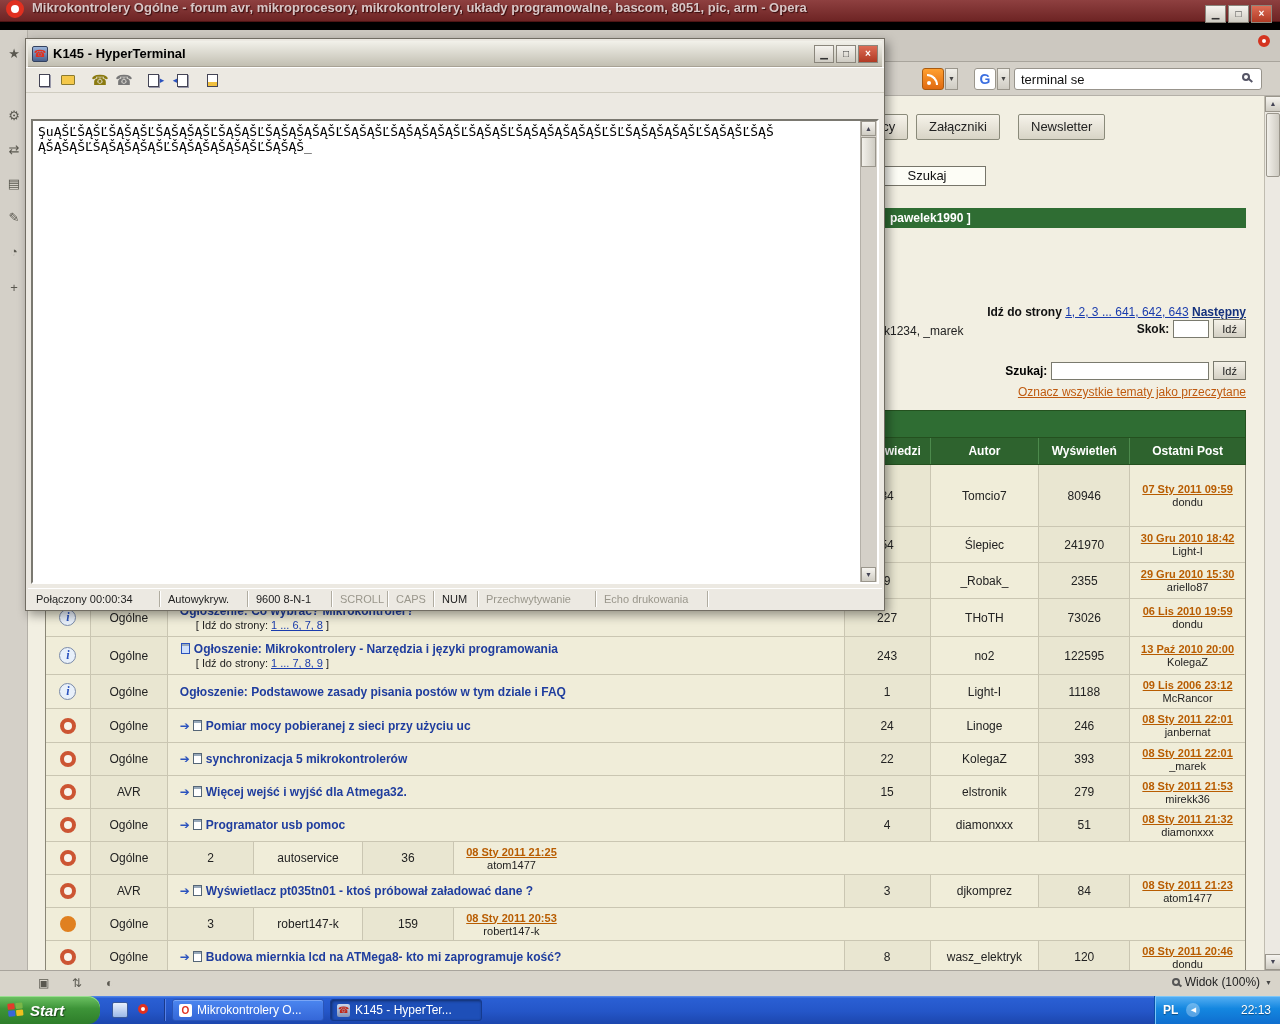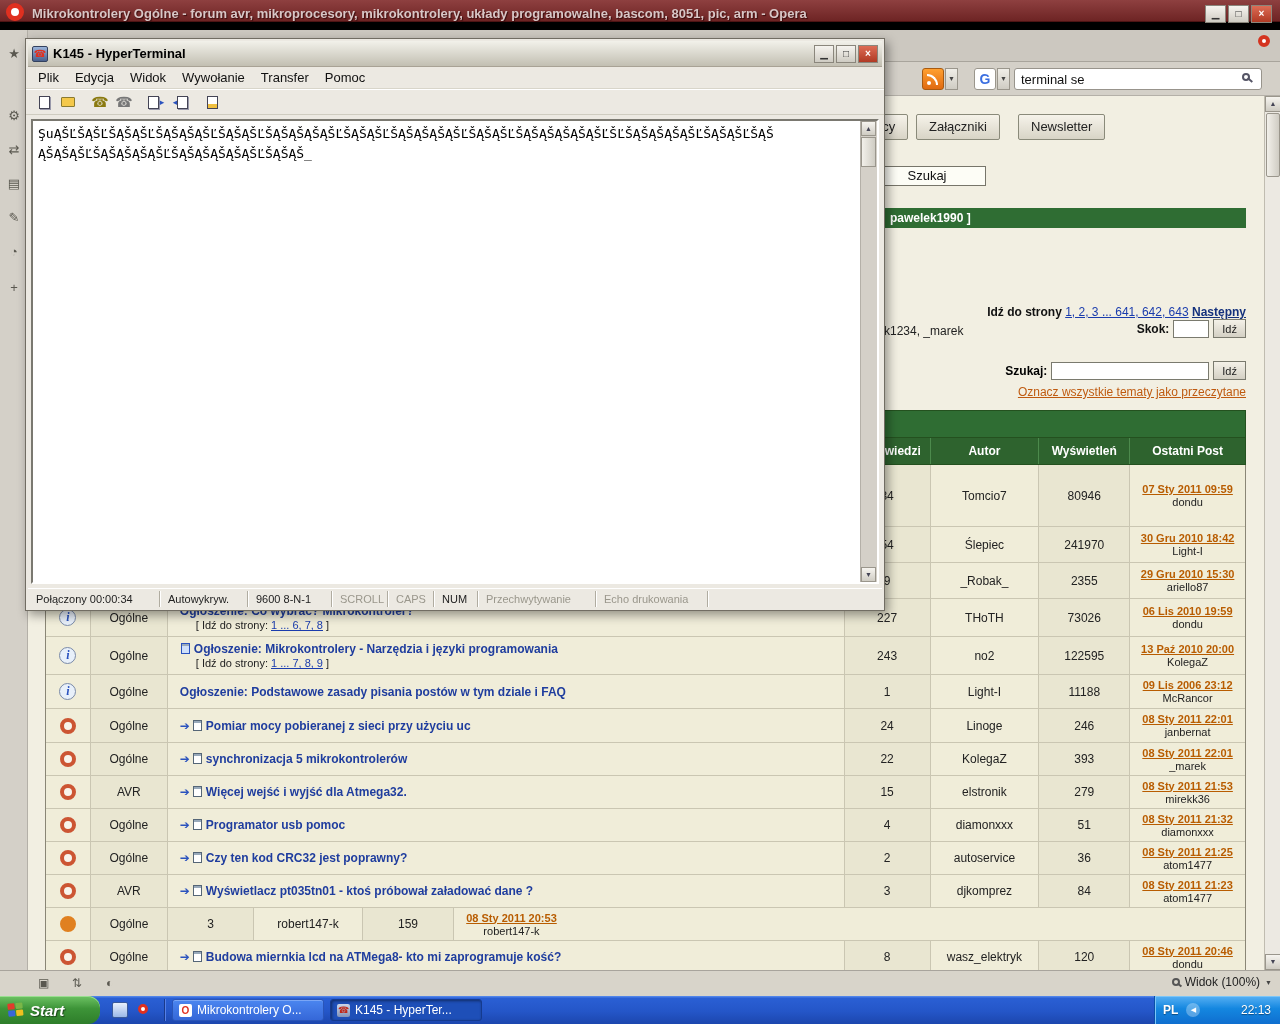--- a/index.html
+++ b/index.html
@@ -1,19 +1,19 @@
 <!DOCTYPE html>
 <html><head>
 <meta charset="utf-8">
 <style>
 *{margin:0;padding:0;box-sizing:border-box}
 html,body{width:1280px;height:1024px;overflow:hidden;font-family:"Liberation Sans",sans-serif;background:#000}
 
 
-.op-titlebar{position:absolute;left:0;top:0;width:1280px;height:22px;background:linear-gradient(#8e4040,#6e2424);border-bottom:1px solid #4e1414;display:flex;align-items:flex-end}
+.op-titlebar{position:absolute;left:0;top:0;width:1280px;height:22px;background:linear-gradient(#8e4040,#6e2424);border-bottom:1px solid #4e1414;display:flex;align-items:flex-start}
 .op-logo{width:18px;height:18px;border:5px solid #e03020;border-radius:50%;background:#fff;margin:0 8px 0 6px}
 .op-title{color:#d8c6c6;font-weight:bold;font-size:13px;text-shadow:1px 1px 1px #3a0e0e;white-space:nowrap}
 .op-winbtns{position:absolute;right:8px;top:5px;display:flex;gap:2px}
 .wbtn{width:21px;height:18px;border:1px solid #8a867c;background:linear-gradient(#f6f4ef,#cfccc3);font-size:10px;line-height:16px;text-align:center;color:#333}
 .wbtn.close{background:linear-gradient(#dd6c55,#b03a24);color:#fff;font-weight:bold}
 .op-tabbar{position:absolute;left:28px;top:30px;width:1252px;height:32px;background:#ccc8c0;border-bottom:1px solid #a8a49c}
 .op-throbber{position:absolute;right:10px;top:5px;width:12px;height:12px;border:4px solid #d43420;border-radius:50%;background:#fff}
 .op-addressbar{position:absolute;left:28px;top:62px;width:1252px;height:34px;background:#d4d0c8;border-bottom:1px solid #b4b0a8}
 .rss-btn{left:894px;width:22px;background:linear-gradient(#ffa030,#e06a10);border:1px solid #a85a10;border-radius:3px;position:absolute;top:6px;height:22px}
 .rss-btn::before{content:"";position:absolute;left:4px;bottom:4px;width:4px;height:4px;background:#fff;border-radius:50%}
@@ -87,21 +87,21 @@
 .ht-toolbar{height:26px;display:flex;align-items:center;padding-left:6px;border-top:1px solid #fff;border-bottom:1px solid #cfccc0}
 .ti{width:24px;height:22px;display:flex;align-items:center;justify-content:center}
 .ti.gap{margin-left:8px}
 .mi-page{width:11px;height:13px;background:#fff;border:1px solid #445;box-shadow:1px 1px 0 #99a}
 .mi-folder{width:14px;height:10px;background:#f4c84a;border:1px solid #8a7a30;border-radius:1px}
 .mi-phone{font-size:14px;color:#8a7a10;line-height:14px}
 .mi-phone.dis{color:#777}
 .mi-arrow{font-size:9px;color:#2a52be;margin-left:1px}
 .mi-props{width:11px;height:13px;background:linear-gradient(#fff 60%,#f0c040 60%);border:1px solid #445}
 .ht-termwrap{position:absolute;left:5px;right:5px;top:80px;bottom:26px;border:2px solid;border-color:#7a7870 #fff #fff #7a7870;background:#fff}
-.ht-termtext{position:absolute;left:0;top:0;right:17px;bottom:0;padding:3px 5px;font-family:"DejaVu Sans Mono","Liberation Mono",monospace;font-size:13px;line-height:20px;color:#000;white-space:pre;overflow:hidden}
+.ht-termtext{position:absolute;left:0;top:0;right:17px;bottom:0;padding:3px 5px;font-family:"DejaVu Sans Mono","Liberation Mono",monospace;font-size:13px;line-height:15px;color:#000;white-space:pre;overflow:hidden}
 .ht-scroll{position:absolute;right:0;top:0;bottom:0;width:17px;background:#d4d0c8;border-left:1px solid #b4b0a8}
 .ht-scroll .sc-btn{width:15px;height:15px;left:0}
 .ht-thumb{position:absolute;left:0;top:16px;width:15px;height:30px;background:linear-gradient(90deg,#f2f0ea,#cfccc3);border:1px solid #9a968c}
 .ht-statusbar{position:absolute;left:2px;right:2px;bottom:2px;height:20px;background:#ece9e2;border-top:1px solid #fff;display:flex;align-items:center}
 .ht-status-panel{height:16px;font-size:11px;color:#222;display:flex;align-items:center;padding:0 8px;border-right:1px solid #b0aca0;box-shadow:1px 0 0 #fff}
 .ht-status-panel.inactive{color:#9a978c}
 .ht-status-panel:nth-child(1){width:132px}
 .ht-status-panel:nth-child(2){width:88px}
 .ht-status-panel:nth-child(3){width:84px}
 .ht-status-panel:nth-child(4){width:56px}
@@ -434,23 +434,20 @@
           <div class="last-user">diamonxxx</div>
         </div>
       </div>
       <div class="trow" style="height: 33px;">
         <div class="tcell col-icon">
           <span class="ico-topic"></span>
         </div>
         <div class="tcell col-forum alt">
           <span>Ogólne</span>
         </div>
-        <div class="tcell col-topic tleft">
-          <div class="topic-line"><span class="t-arrow">➔</span><span class="page-ico"></span><span class="t-title">Czy ten kod CRC32 jest poprawny?</span></div>
-        </div>
         <div class="tcell col-replies alt">
           <span>2</span>
         </div>
         <div class="tcell col-author">
           <span>autoservice</span>
         </div>
         <div class="tcell col-views alt">
           <span>36</span>
         </div>
         <div class="tcell col-last">
@@ -550,28 +547,20 @@
 <div class="ht-win">
   <div class="ht-titlebar">
     <div class="ht-appicon">☎</div>
     <div class="ht-title">K145 - HyperTerminal</div>
     <div class="ht-btns">
       <div class="wbtn">▁</div>
       <div class="wbtn">□</div>
       <div class="wbtn close">×</div>
     </div>
   </div>
-  <div class="ht-menubar">
-    <span class="menu-item">Plik</span>
-    <span class="menu-item">Edycja</span>
-    <span class="menu-item">Widok</span>
-    <span class="menu-item">Wywołanie</span>
-    <span class="menu-item">Transfer</span>
-    <span class="menu-item">Pomoc</span>
-  </div>
   <div class="ht-toolbar">
     <div class="ti">
         <span class="mi-page"></span>
       </div>
     <div class="ti">
         <span class="mi-folder"></span>
       </div>
     <div class="ti gap">
         <span class="mi-phone">☎</span>
       </div>

